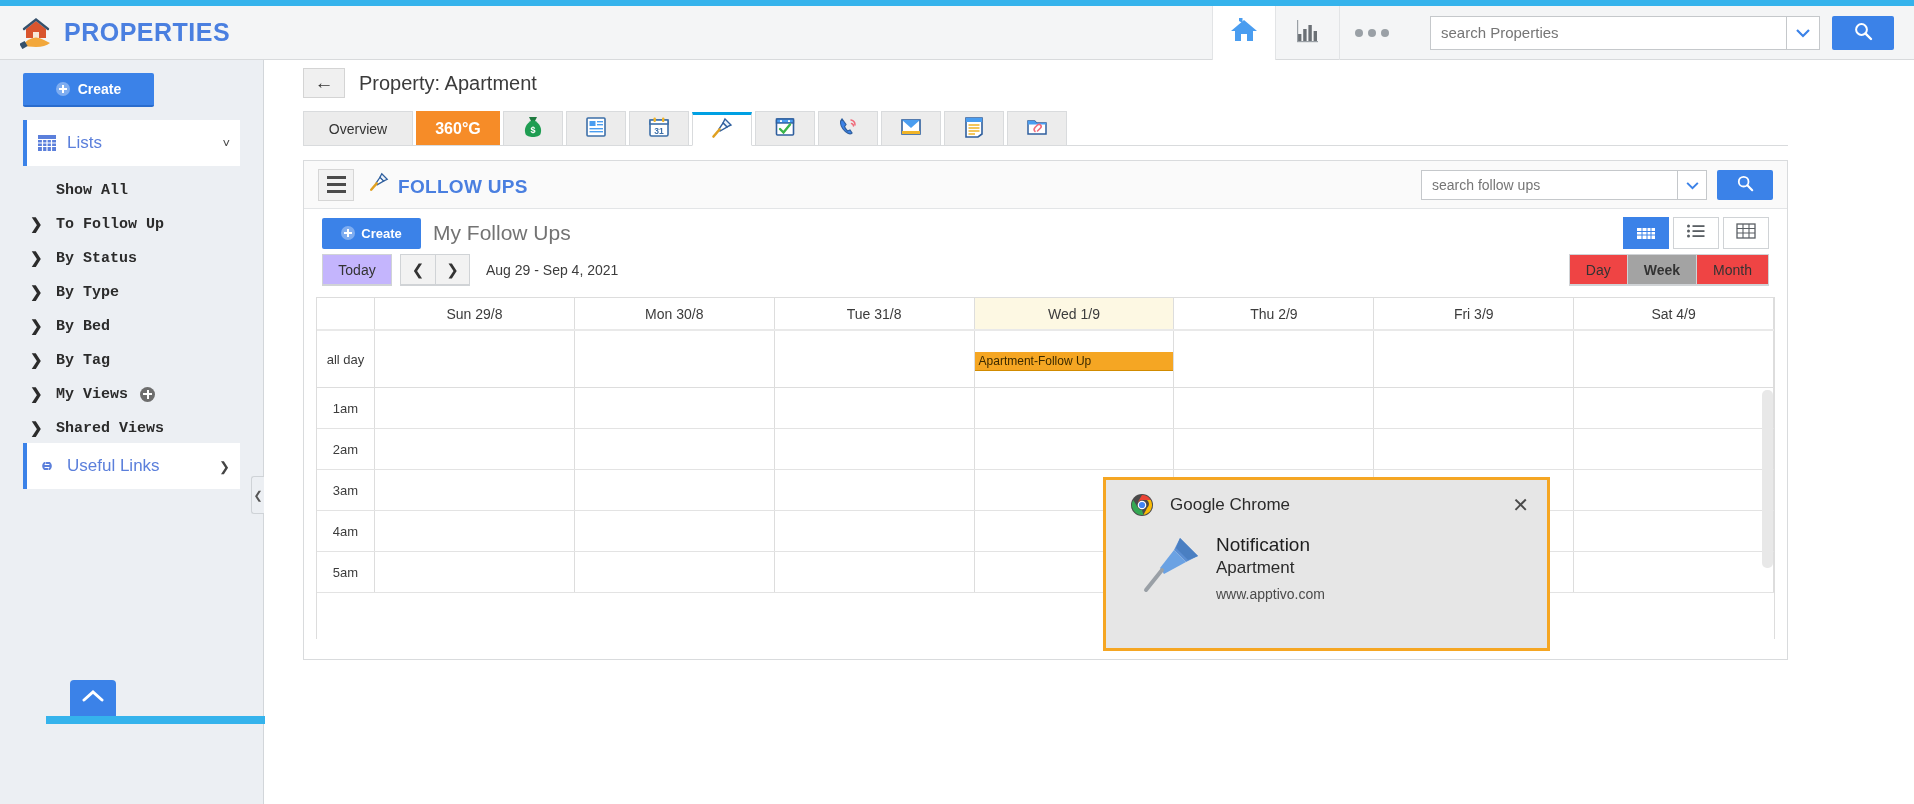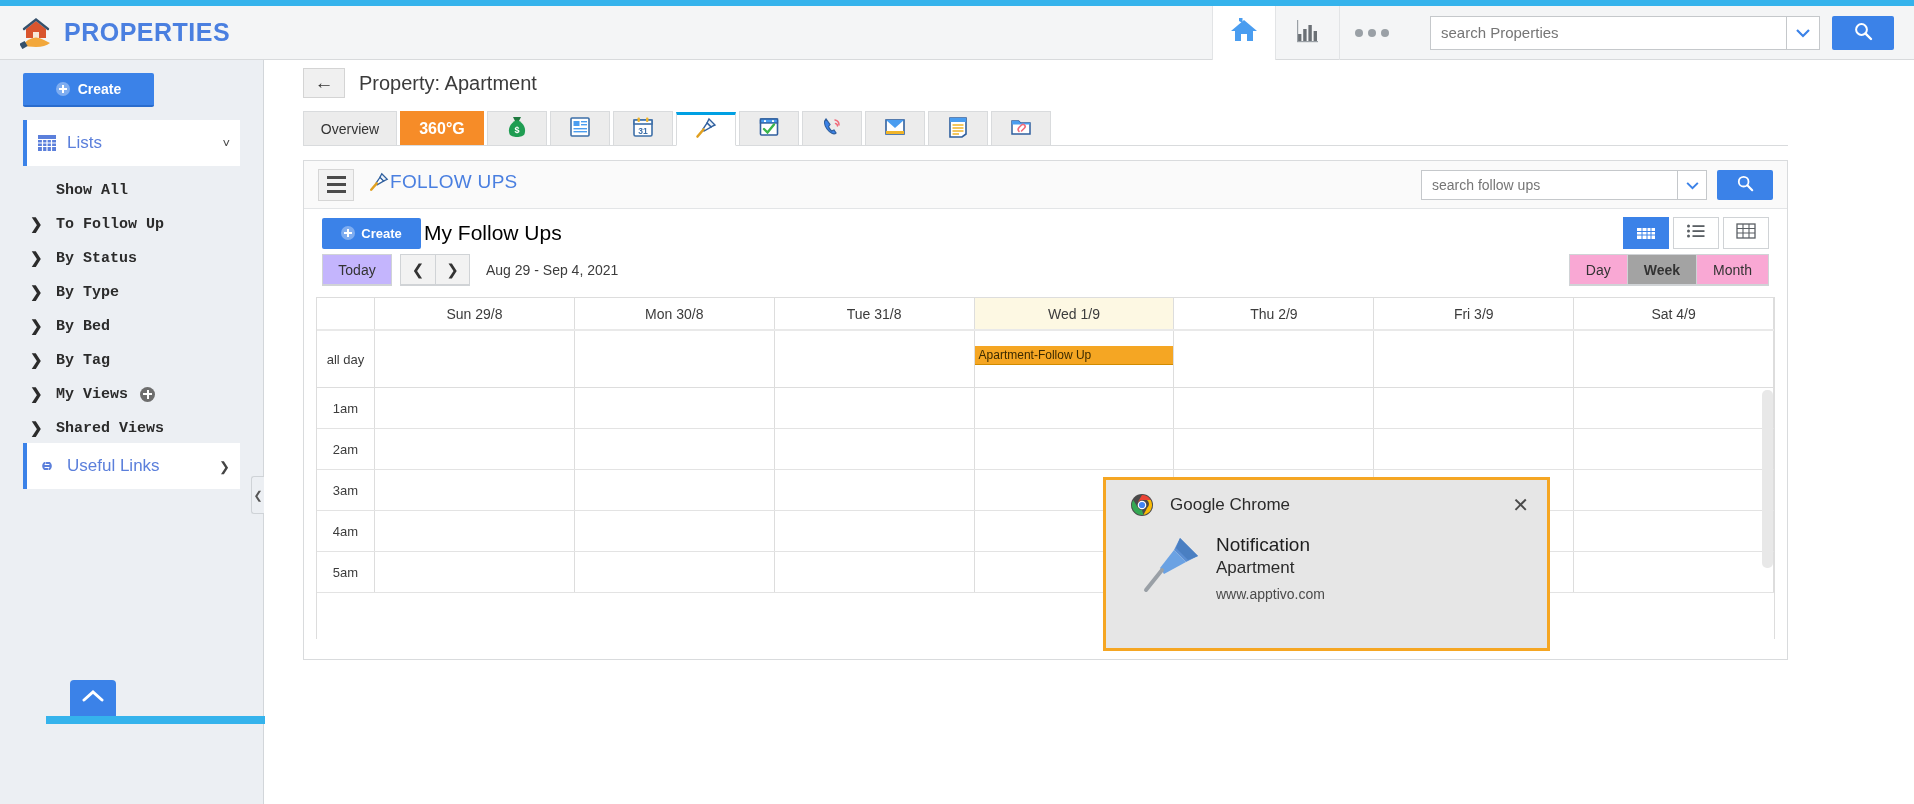--- a/index.html
+++ b/index.html
@@ -141,21 +141,21 @@
 
   .tabs {
     position: absolute; top: 52px; left: 38px; width: 1485px; height: 34px;
     border-bottom: 1px solid #d9dbdd; display: flex; align-items: flex-end; gap: 3px;
   }
   .tab {
     height: 34px; min-width: 60px; background: #ececec; border: 1px solid #d9dbdd;
     border-bottom: none; display: flex; align-items: center; justify-content: center;
     cursor: pointer; padding: 0 8px;
   }
-  .tab.text { width: 94px; font-size: 14px; color: #333; }
+  .tab.text { width: 110px; font-size: 14px; color: #333; }
   .tab.orange { background: #f68c28; border-color: #f68c28; color: #fff; width: 84px;
                 font-size: 16px; font-weight: 600; }
   .tab.active { background: #fff; border-top: 3px solid #00a0e3; border-bottom: 1px solid #fff;
                 margin-bottom: -1px; }
 
   
   .panel {
     position: absolute; top: 100px; left: 38px; width: 1485px; height: 500px;
     border: 1px solid #d9dbdd; background: #fff;
   }
@@ -163,22 +163,22 @@
     height: 48px; background: #fafafa; border-bottom: 1px solid #e3e5e7;
     display: flex; align-items: center; padding: 0 14px;
   }
   .hamb {
     width: 36px; height: 32px; background: #f2f2f2; border: 1px solid #d6d6d6;
     display: flex; flex-direction: column; align-items: center; justify-content: center;
     gap: 4px; cursor: pointer;
   }
   .hamb i { width: 19px; height: 3px; background: #4a4a4a; display: block; }
   .panel-title {
-    margin-left: 14px; display: flex; align-items: flex-start; 
-    font-size: 19px; font-weight: normal; color: #4a7fe0; letter-spacing: .3px;
+    margin-left: 14px; display: flex; align-items: flex-end; gap: 8px;
+    font-size: 19px; font-weight: bold; color: #4a7fe0; letter-spacing: .3px;
   }
   .panel-search { margin-left: auto; display: flex; align-items: center; }
   .panel-search input {
     width: 256px; height: 30px; border: 1px solid #c5c8cb; border-right: none;
     padding: 0 10px; font-size: 14px; color: #8b5cf6; outline: none;
   }
   .panel-search .caret-box {
     width: 30px; height: 30px; border: 1px solid #c5c8cb; background: #fff;
     display: flex; align-items: center; justify-content: center; cursor: pointer;
   }
@@ -189,21 +189,21 @@
 
   .cal-topbar {
     position: absolute; top: 48px; left: 0; width: 1483px; height: 48px;
     display: flex; align-items: center; padding: 0 18px;
   }
   .cal-create {
     width: 99px; height: 31px; background: #3b82e8; border-radius: 2px; color:#fff;
     font-size: 13px; font-weight: bold; display:flex; align-items:center;
     justify-content:center; gap:6px; cursor:pointer;
   }
-  .cal-heading { margin-left: 3px; font-size: 21px; color: #000000; }
+  .cal-heading { margin-left: 12px; font-size: 21px; color: #737373; }
 
   .view-switch { margin-left: auto; display: flex; gap: 4px; }
   .vs-btn {
     width: 46px; height: 32px; background: #fff; border: 1px solid #d0d3d6;
     display:flex; align-items:center; justify-content:center; cursor:pointer;
   }
   .vs-btn.on { background: #3b82e8; border-color: #3b82e8; }
 
   .cal-navbar {
     position: absolute; top: 93px; left: 18px; display: flex; align-items: center;
@@ -219,21 +219,21 @@
     border-bottom-width: 2px; font-size: 15px; color: #333;
     display:flex; align-items:center; justify-content:center; cursor:pointer;
   }
   .nav-arrows div:first-child { border-right: none; }
   .range-label { margin-left: 16px; font-size: 14px; color: #3c3c3c; }
 
   .dayview-switch {
     position: absolute; top: 93px; right: 18px; display: flex;
   }
   .dv {
-    height: 32px; padding: 0 16px; background: #f9a8d4; border: 1px solid #d0d3d6;
+    height: 32px; padding: 0 16px; background: #ef4444; border: 1px solid #d0d3d6;
     border-bottom-width: 2px; font-size: 14px; color: #333;
     display:flex; align-items:center; justify-content:center; cursor:pointer;
   }
   .dv + .dv { border-left: none; }
   .dv.on { background: #a3a3a3; font-weight: bold; }
 
   
   .cal-grid {
     position: absolute; top: 136px; left: 12px; width: 1459px; height: 342px;
     border: 1px solid #ddd; border-bottom: none; overflow: hidden;
@@ -245,21 +245,21 @@
     flex: 1; border-right: 1px solid #ddd;
     display: flex; align-items: center; justify-content: center;
     font-size: 14px; color: #3c3c3c;
   }
   .cal-cell.today { background: #fdf8e3; }
   .allday-row { height: 57px; border-bottom: 1px solid #ddd; }
   .allday-row .gutter {
     display:flex; align-items:center; justify-content:center;
     font-size: 13px; color: #3c3c3c;
   }
-  .allday-row .cal-cell { align-items: flex-start; justify-content: flex-start; padding-top: 15px; }
+  .allday-row .cal-cell { align-items: flex-start; justify-content: flex-start; padding-top: 21px; }
   .event-chip {
     background: #f5a623; color: #3b2a00; font-size: 12px; width: 100%;
     padding: 2px 4px; border-bottom: 1px solid #d18b00; cursor: pointer; white-space: nowrap;
   }
   .hour-row { height: 41px; border-bottom: 1px solid #e3e3e3; }
   .hour-row .gutter {
     display:flex; align-items:center; justify-content:center;
     font-size: 13px; color: #3c3c3c;
   }
   .vscroll {

